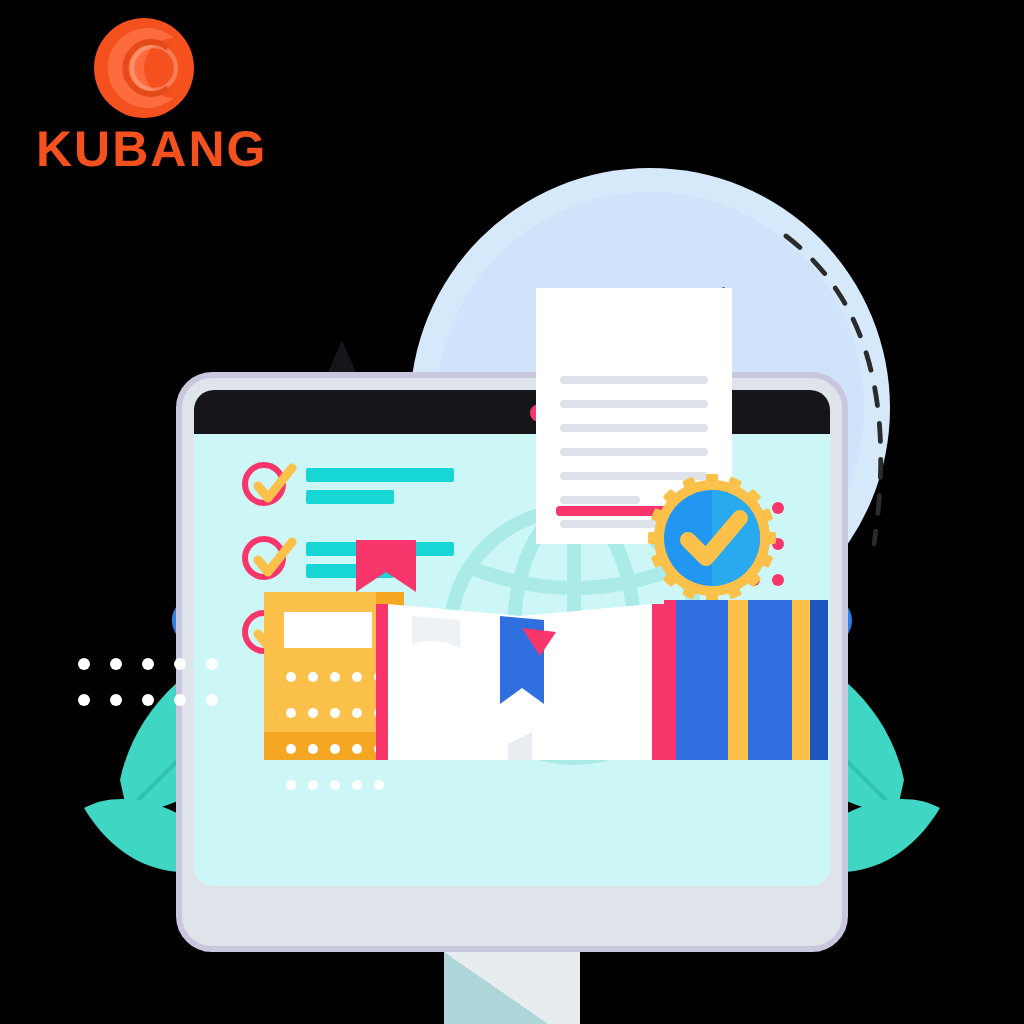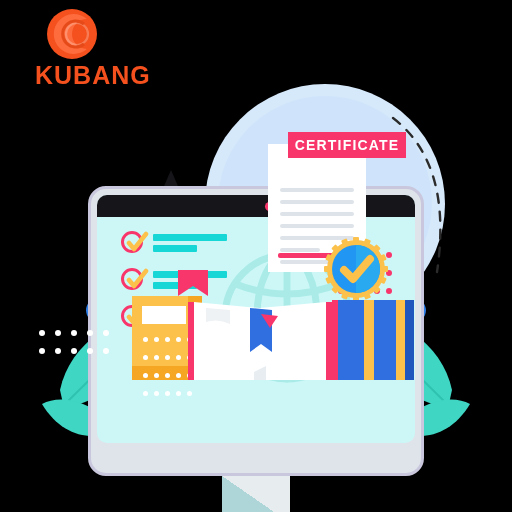--- a/index.html
+++ b/index.html
@@ -4,21 +4,21 @@
 <style>
   html,body{margin:0;padding:0;background:#000;}
   body{width:512px;height:512px;overflow:hidden;
        font-family:"Liberation Sans", sans-serif;}
   #stage{position:relative;width:512px;height:512px;background:#000;}
   .abs{position:absolute;}
 
   
   #logo-wrap{left:14px;top:6px;width:130px;height:80px;}
   #logo-mark{left:30px;top:0px;width:56px;height:56px;}
-  #logo-text{left:21px;top:56px;width:120px;height:26px;
+  #logo-text{left:4px;top:56px;width:120px;height:26px;
       font-size:25px;font-weight:700;letter-spacing:1px;
       color:#f4511e;line-height:26px;text-align:left;}
 
   
   #scene{left:0;top:60px;width:512px;height:452px;}
 
   
   #bg-circle{left:205px;top:24px;width:240px;height:240px;
       border-radius:50%;background:#d6e9fb;}
   #bg-circle-2{left:218px;top:36px;width:214px;height:214px;
@@ -254,21 +254,20 @@
     <div class="abs" id="cert">
       <div class="cert-line" style="left:12px;top:44px;width:74px;"></div>
       <div class="cert-line" style="left:12px;top:56px;width:74px;"></div>
       <div class="cert-line" style="left:12px;top:68px;width:74px;"></div>
       <div class="cert-line" style="left:12px;top:80px;width:74px;"></div>
       <div class="cert-line" style="left:12px;top:92px;width:74px;"></div>
       <div class="cert-line" style="left:12px;top:104px;width:40px;"></div>
       <div class="cert-line" style="left:12px;top:116px;width:74px;"></div>
     </div>
     <div class="abs" id="cert-sign"></div>
-    <div class="abs" id="cert-banner">CERTIFICATE</div>
 
     <svg class="abs" id="seal" viewBox="0 0 64 64">
       <g fill="#fbc14a">
         <circle cx="32" cy="32" r="29"></circle>
         <g>
           <rect x="29" y="0" width="6" height="8" rx="1"></rect>
           <rect x="29" y="56" width="6" height="8" rx="1"></rect>
           <rect x="0" y="29" width="8" height="6" rx="1"></rect>
           <rect x="56" y="29" width="8" height="6" rx="1"></rect>
           <rect x="29" y="0" width="6" height="8" rx="1" transform="rotate(45 32 32)"></rect>

